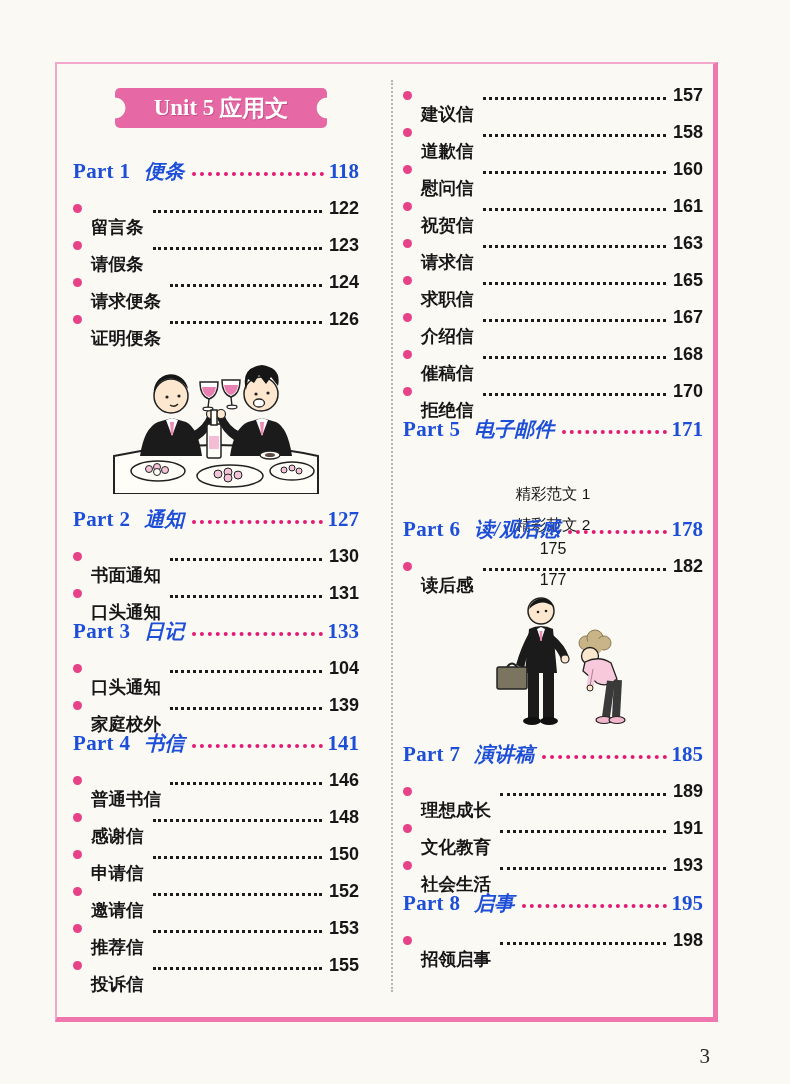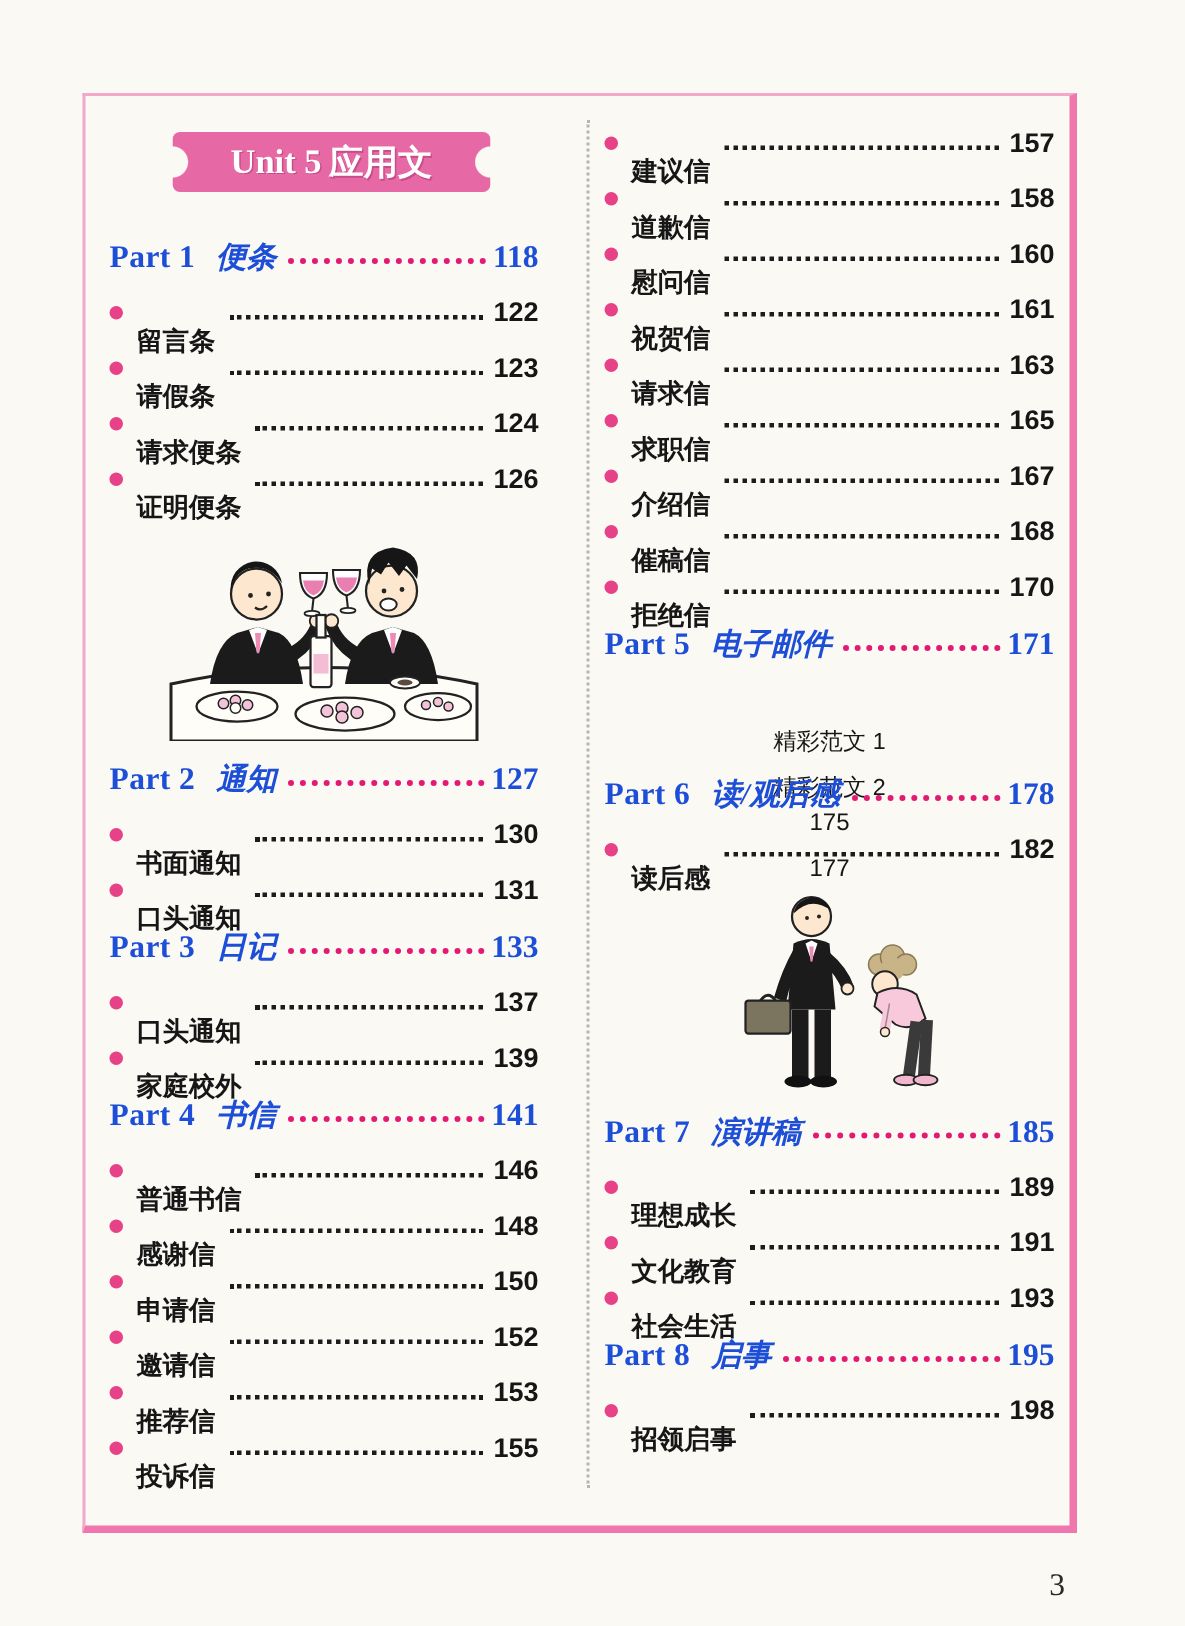--- a/index.html
+++ b/index.html
@@ -187,21 +187,21 @@
     <div class="row part">
       <span class="plabel">Part 3</span>
       <span class="ptitle">日记</span>
       <span class="leader part-leader"></span>
       <span class="ppage">133</span>
     </div>
     <div class="row item">
       <span class="bullet"></span>
       <span class="ititle">口头通知</span>
       <span class="leader item-leader"></span>
-      <span class="ipage">137</span>
+      <span class="ipage">104</span>
     </div>
     <div class="row item">
       <span class="bullet"></span>
       <span class="ititle">家庭校外</span>
       <span class="leader item-leader"></span>
       <span class="ipage">139</span>
     </div>
     <div class="row part">
       <span class="plabel">Part 4</span>
       <span class="ptitle">书信</span>

